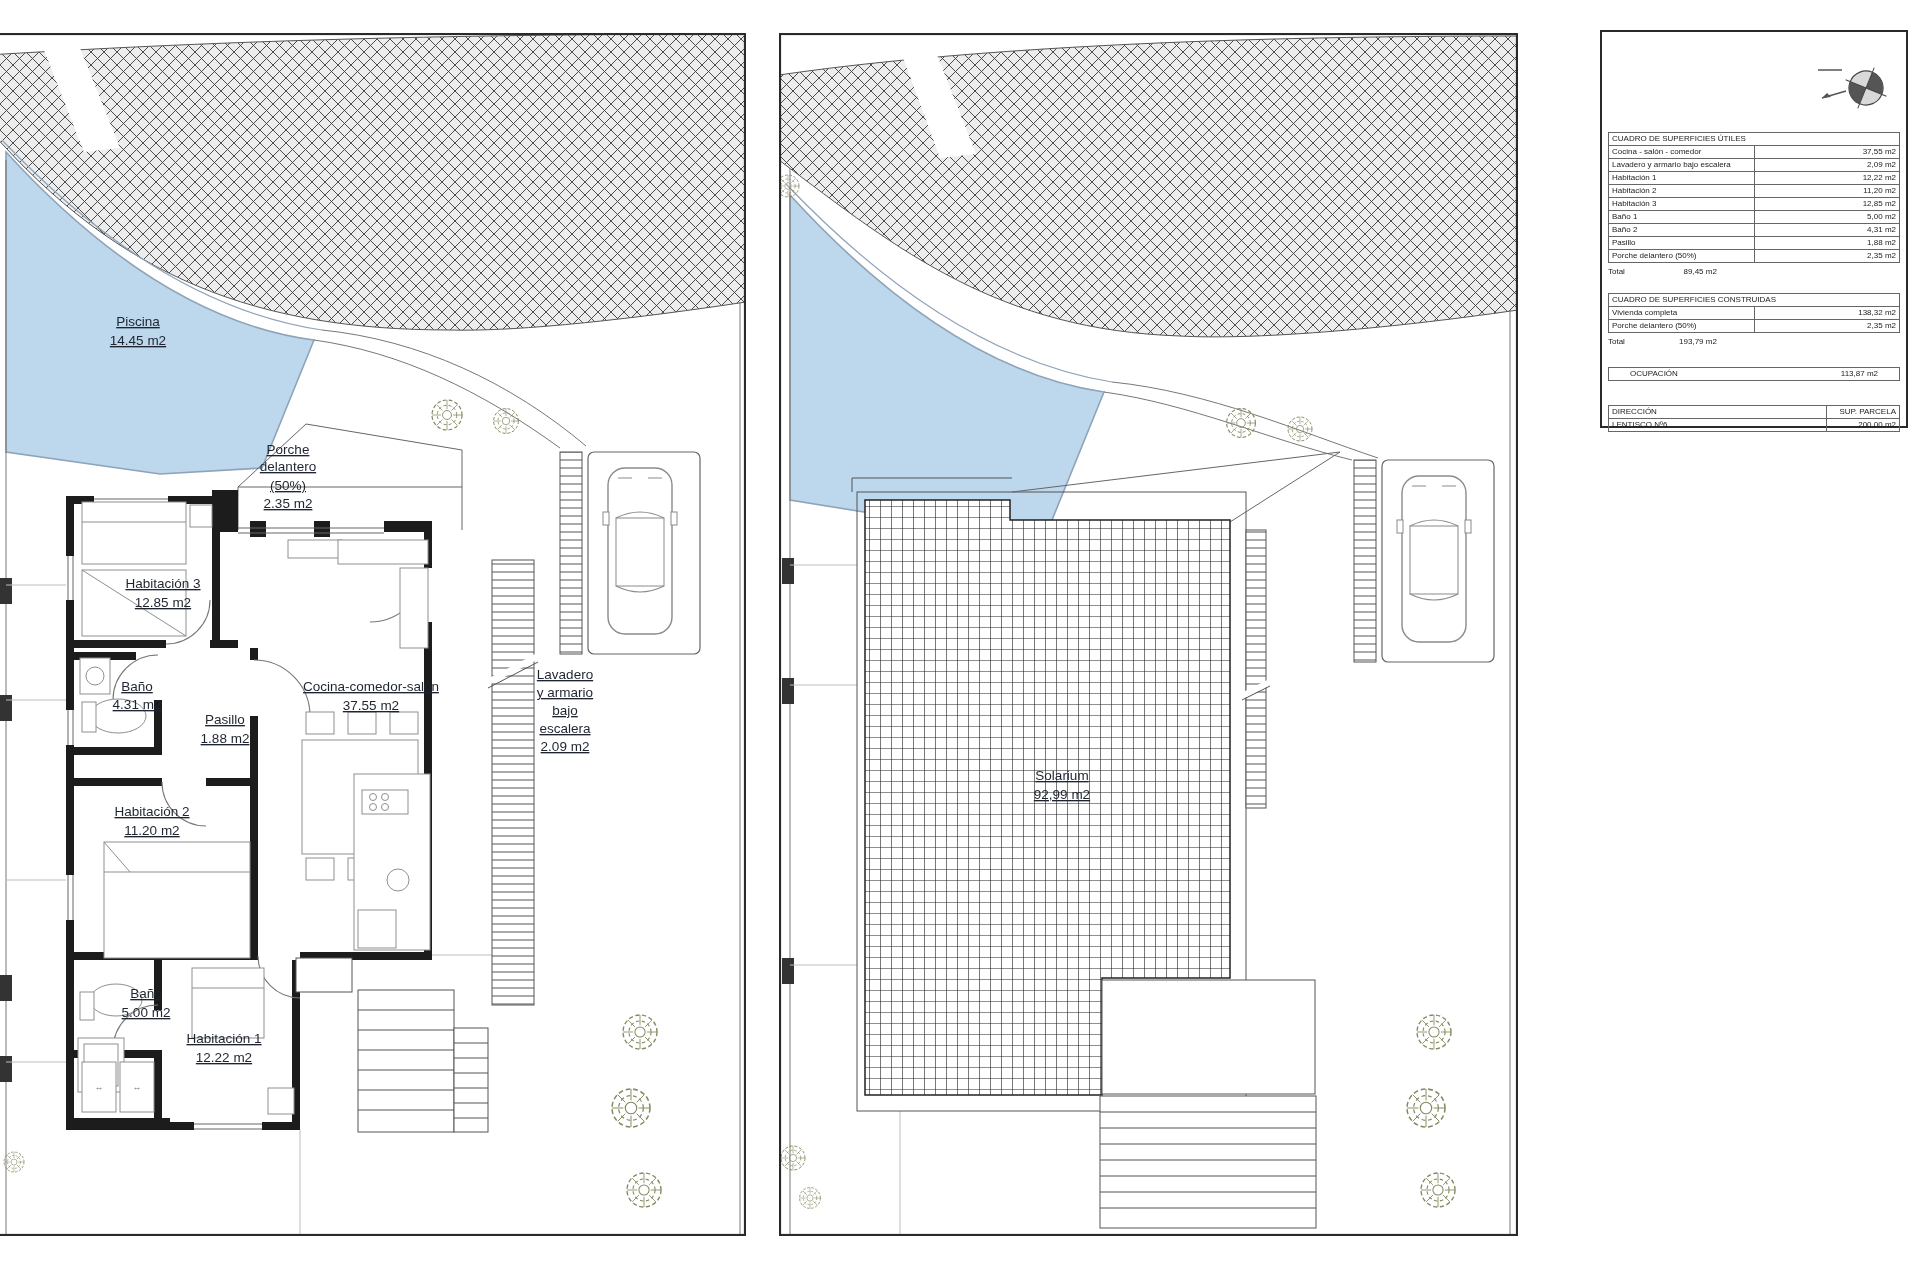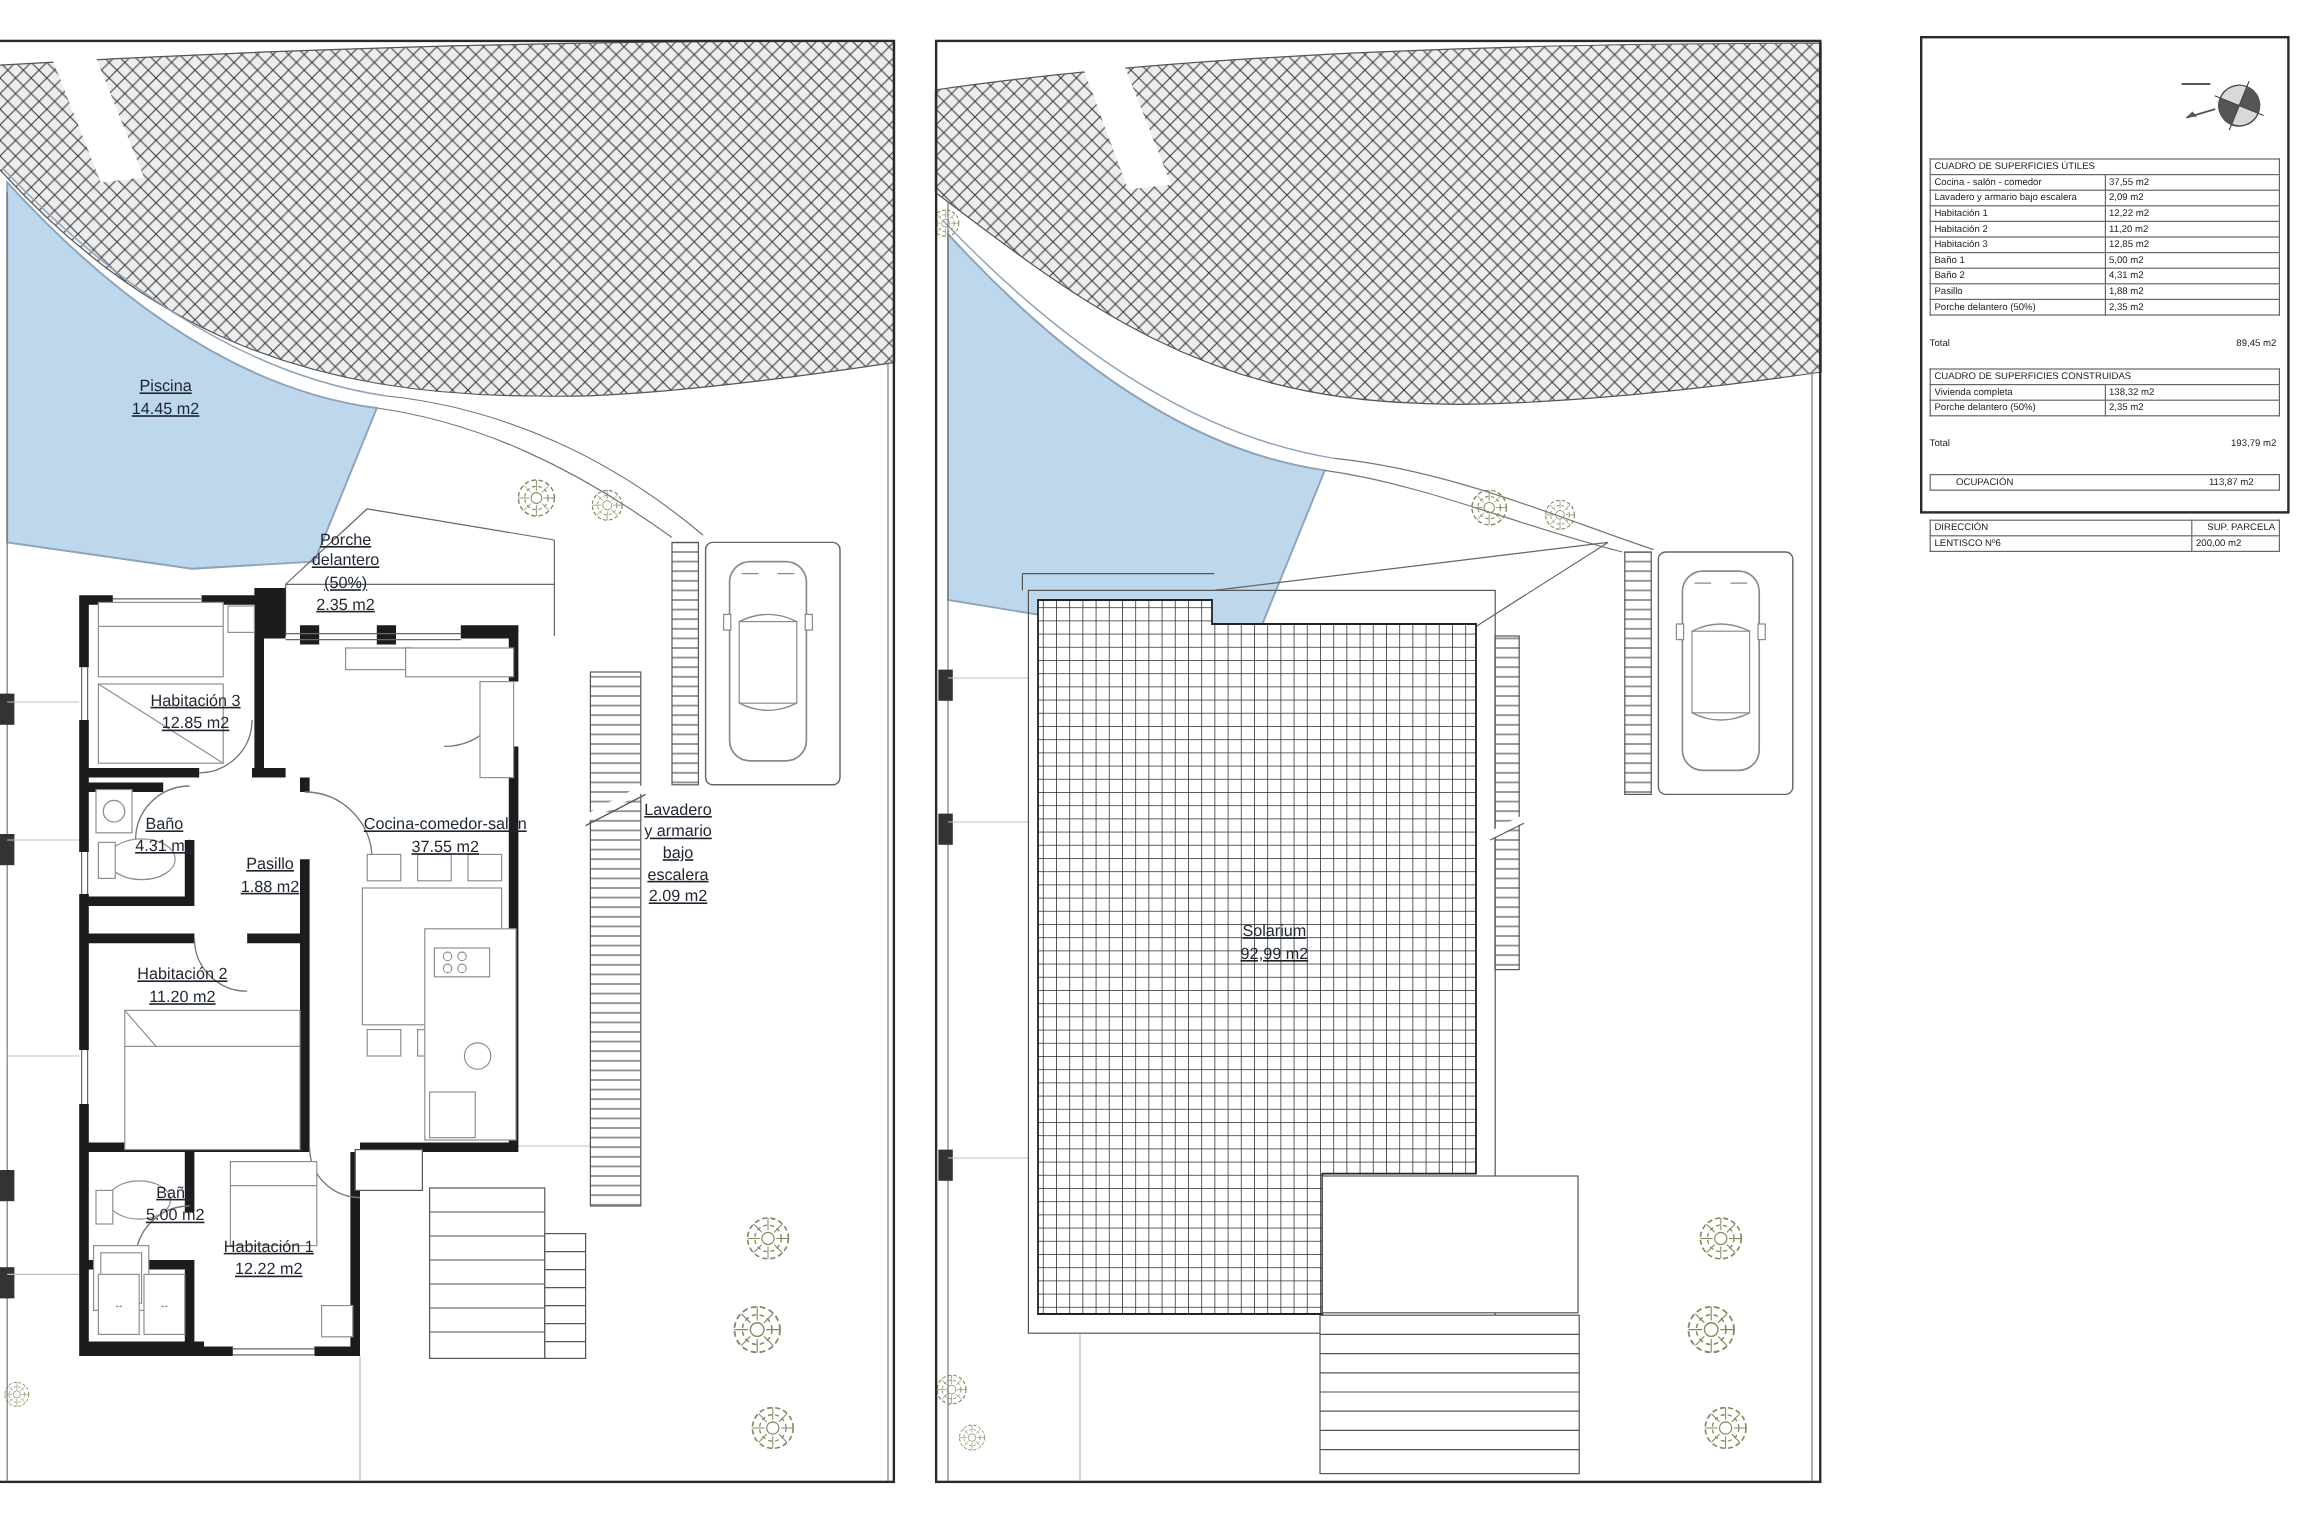--- a/index.html
+++ b/index.html
@@ -8,25 +8,25 @@
   #draw{position:absolute;left:0;top:0}
   .lbl{font:13.5px "Liberation Sans",sans-serif;fill:#1e2530;text-anchor:middle;
        text-decoration:underline}
   .sym{font:9px "Liberation Sans",sans-serif;fill:#777;text-anchor:middle;text-decoration:none}
   
   .ip{position:absolute;left:1600px;top:30px;width:308px;height:398px;border:2px solid #2a2a2a;
       background:#fff;font-size:8px;line-height:1.25;color:#222;box-sizing:border-box}
   .ip .compass{position:absolute;top:14px;right:10px}
   .ip table{border-collapse:collapse;width:292px;margin:0 auto;table-layout:fixed}
   .ip td{border:1px solid #666;padding:1px 3px;height:10px;overflow:hidden;white-space:nowrap}
-  .ip td.v{width:66px;}
+  .ip td.v{width:66px;text-align:right}
   .ip tr.title td{text-align:left}
   .ip .t1{margin-top:100px}
   .ip .t2{margin-top:16px}
-  .ip .total{display:flex;justify-content:space-between;width:292px;margin:18px auto 0 auto}
+  .ip .total{display:flex;justify-content:flex-start;width:292px;margin:4px auto 0 auto}
   .ip .total .tl{margin-right:30px}
   .ip .total .tv{width:62px;text-align:right;padding-right:3px}
   .ip .box{display:flex;justify-content:space-between;border:1px solid #666;width:292px;
            margin:20px auto 0 auto;padding:1px 21px;box-sizing:border-box}
   .ip table.dir{margin-top:24px}
   .ip table.dir tr:first-child td:last-child{text-align:right}
 </style>
 </head>
 <body>
 

